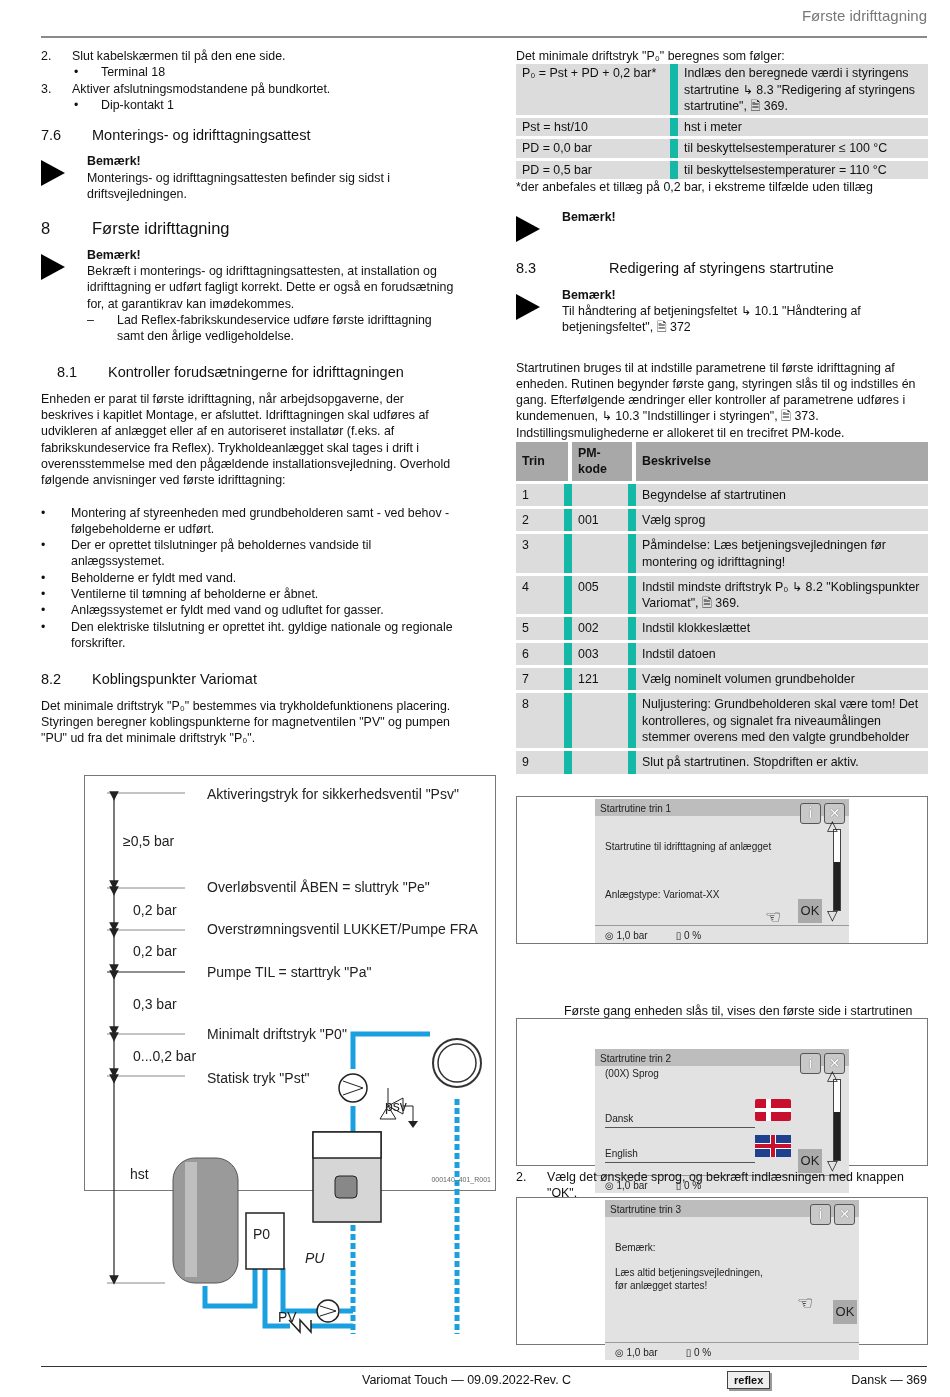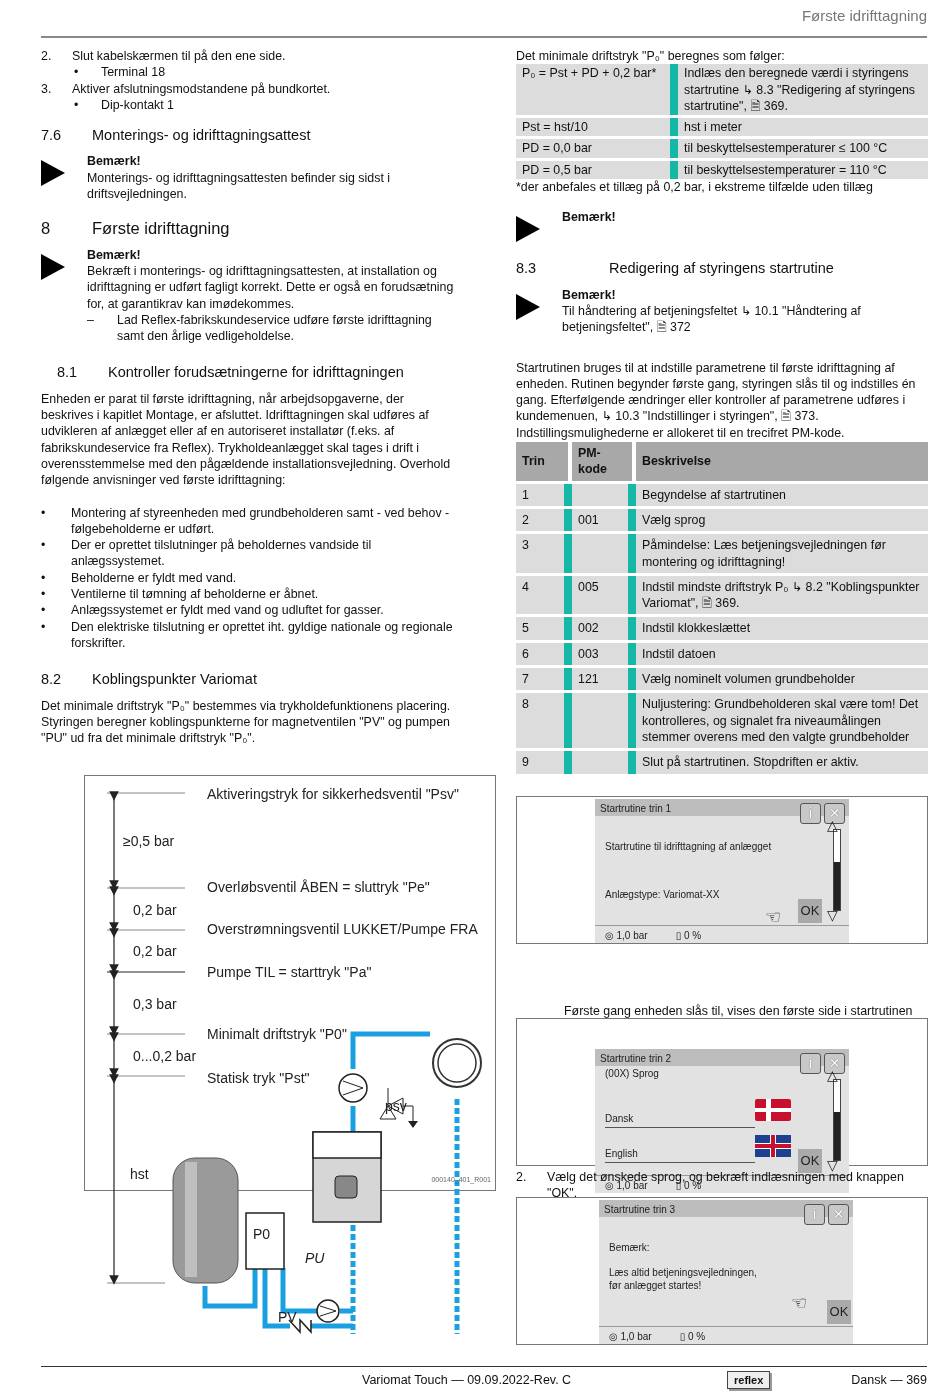--- a/index.html
+++ b/index.html
@@ -383,21 +383,21 @@
 </div>
 
 <div class="abs" style="left:516px; top:1169px; width:412px;">
   <div class="row">
       <span class="num">2.</span>
       <span>Vælg det ønskede sprog, og bekræft indlæsningen med knappen "OK".</span>
     </div>
 </div>
 
 <div class="figure" style="left:516px; top:1197px; width:412px; height:148px;">
-  <div class="screen" style="left:82px; top:2px; width:254px; height:144px;">
+  <div class="screen" style="left:88px; top:2px; width:254px; height:160px;">
     <div class="bar">Startrutine trin 3</div>
     <div class="sbtn" style="left:205px; top:4px;">i</div>
     <div class="sbtn" style="left:229px; top:4px;">✕</div>
     <div style="position:absolute; left:10px; top:40px;">Bemærk:</div>
     <div style="position:absolute; left:10px; top:65px;">Læs altid betjeningsvejledningen,</div>
     <div style="position:absolute; left:10px; top:78px;">før anlægget startes!</div>
     <div class="okbtn" style="left:228px; top:100px;">OK</div>
     <div style="position:absolute; left:192px; top:95px; font-size:18px;">☜</div>
     <div class="foot">
         <span>◎ <span>1,0 bar</span></span>

